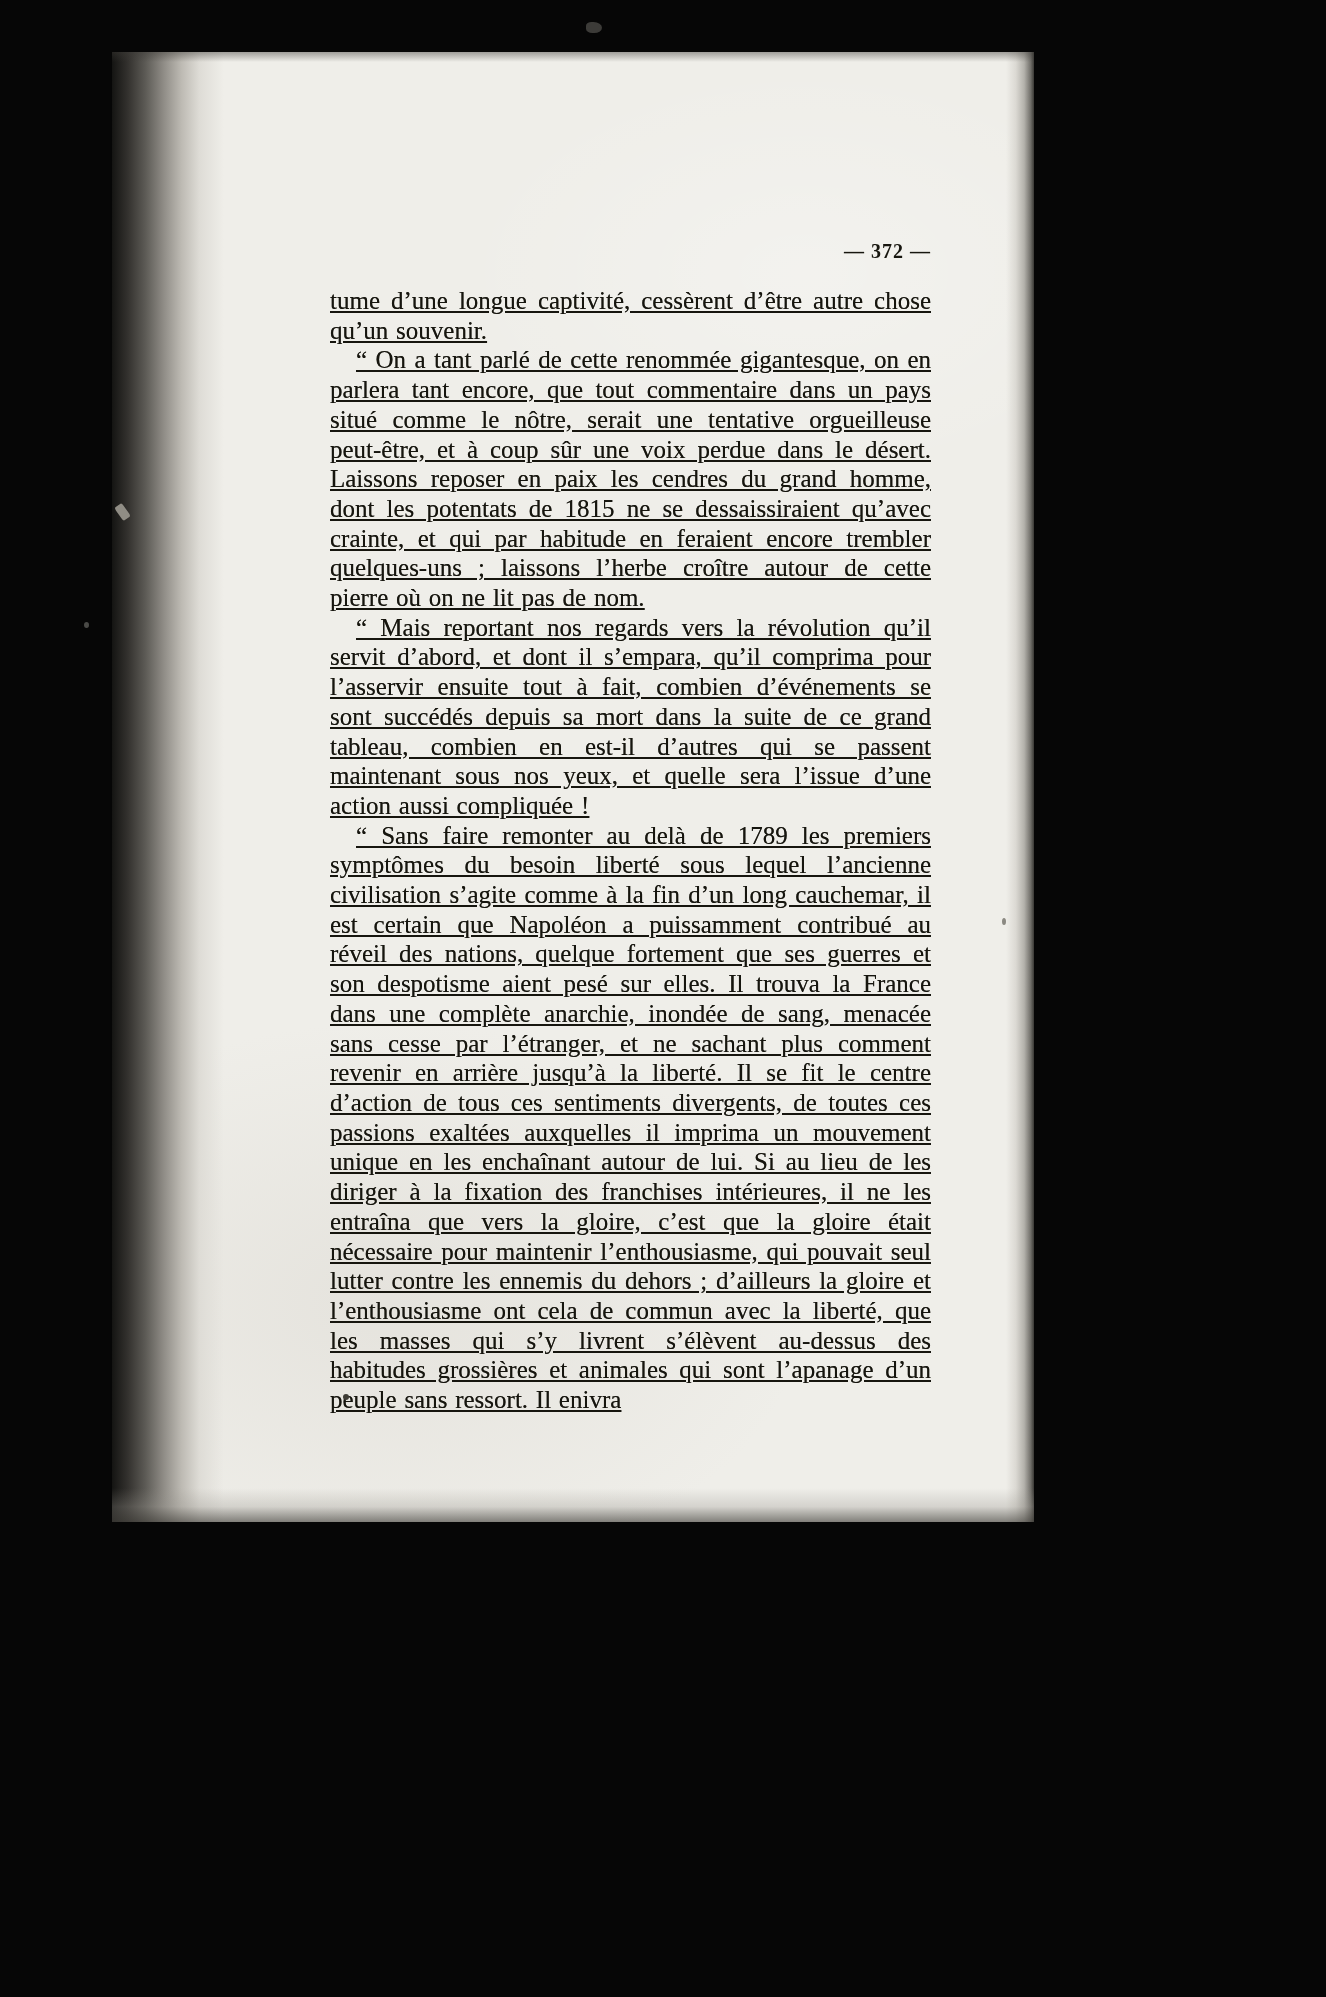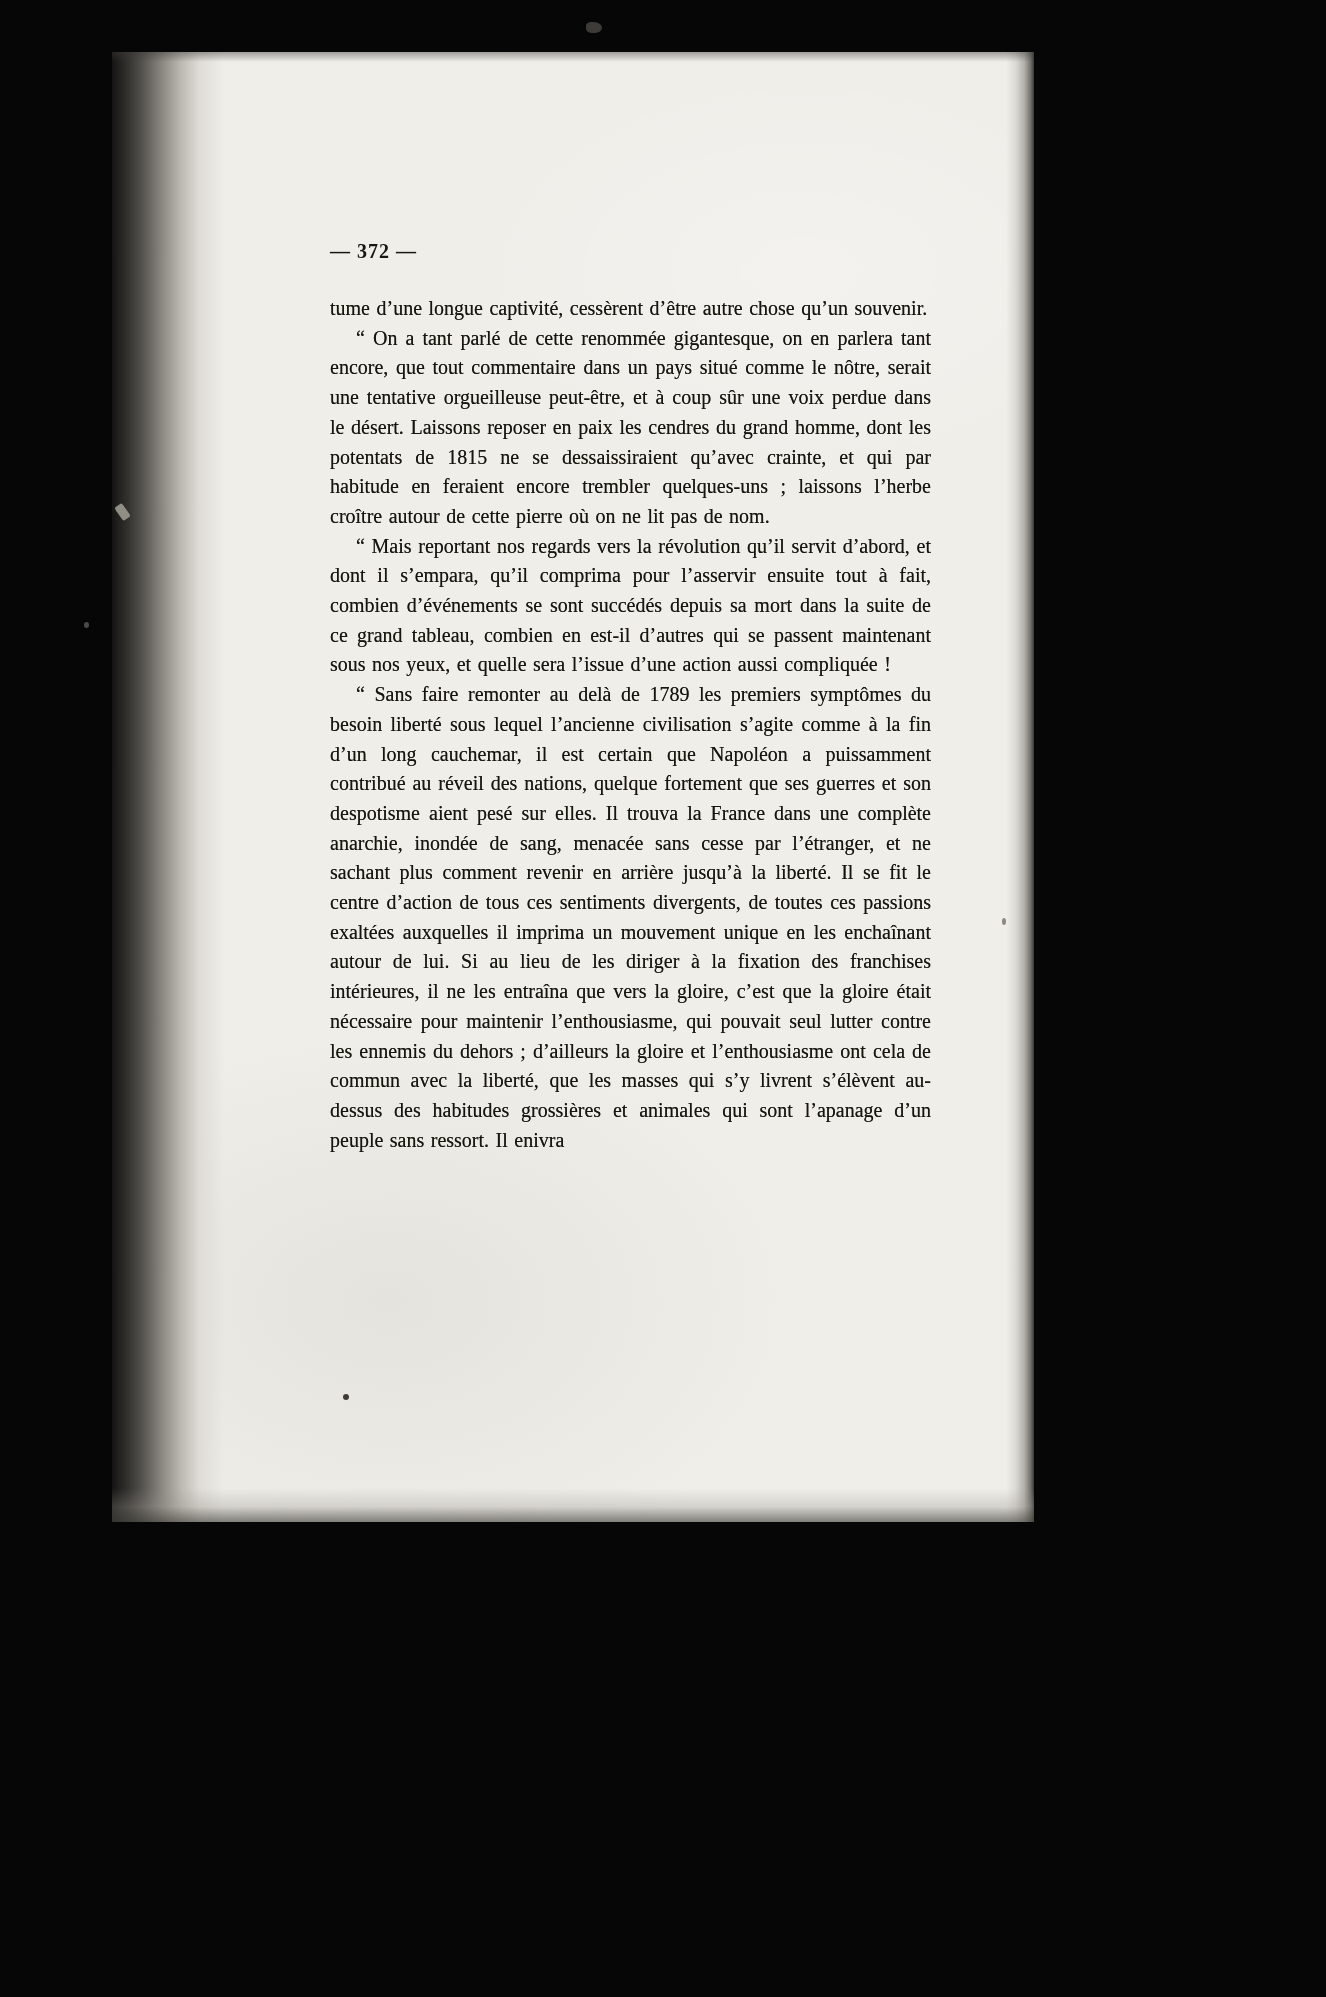--- a/index.html
+++ b/index.html
@@ -40,36 +40,37 @@
     background:linear-gradient(180deg,
       rgba(239,238,233,0) 0%, rgba(150,147,140,0.30) 55%, rgba(70,68,63,0.65) 100%);
   }
   .top-edge-shadow {
     position:absolute; left:0; right:0; top:0; height:10px;
     background:linear-gradient(180deg, rgba(60,58,54,0.45) 0%, rgba(239,238,233,0) 100%);
   }
   .page-number {
     position:absolute;
     left:218px; top:188px; width:601px;
-    text-align:left;
+    text-align:right;
     font-size:20px;
     font-weight:bold;
     letter-spacing:1px;
     color:#17160f;
   }
   .text-block {
     position:absolute;
-    left:218px; top:242px;
+    left:218px; top:234px;
     width:601px;
-    font-size:20px;
+    font-size:25px;
     line-height:29.7px;
     text-align:justify;
     color:#16150e;
     text-shadow:0 0 0.4px rgba(20,19,12,0.65);
     word-spacing:1.5px;
+    text-decoration:underline;
   }
   .text-block p { text-indent:0; }
   .text-block p.indent { text-indent:26px; }
 
   
   .artifact { position:absolute; border-radius:50%; }
   .a-top-smudge   { left:586px; top:22px;  width:16px; height:11px; background:#3c3b38; border-radius:40% 60% 55% 45%; }
   .a-margin-mark  { left:118px; top:504px; width:9px;  height:16px; background:#908d85; border-radius:20%; transform:rotate(-35deg); }
   .a-left-dot     { left:84px;  top:622px; width:5px;  height:6px;  background:#4a4a47; }
   .a-page-dot     { left:231px; top:1342px;width:6px;  height:6px;  background:#3e3c35; }

